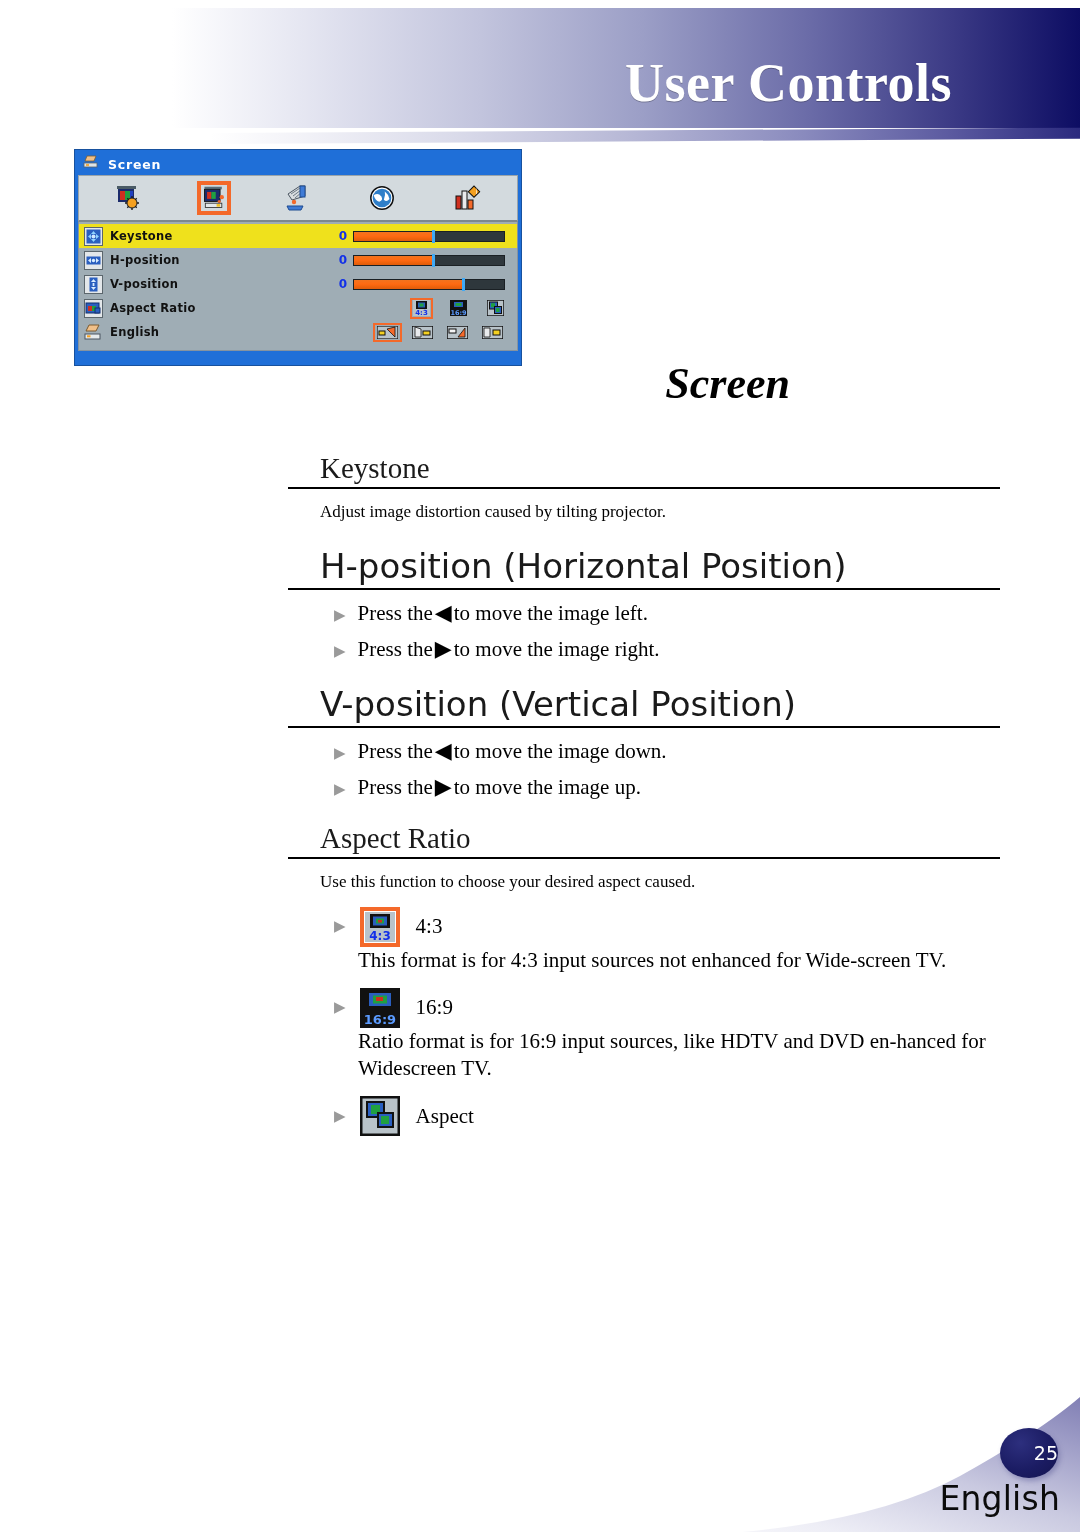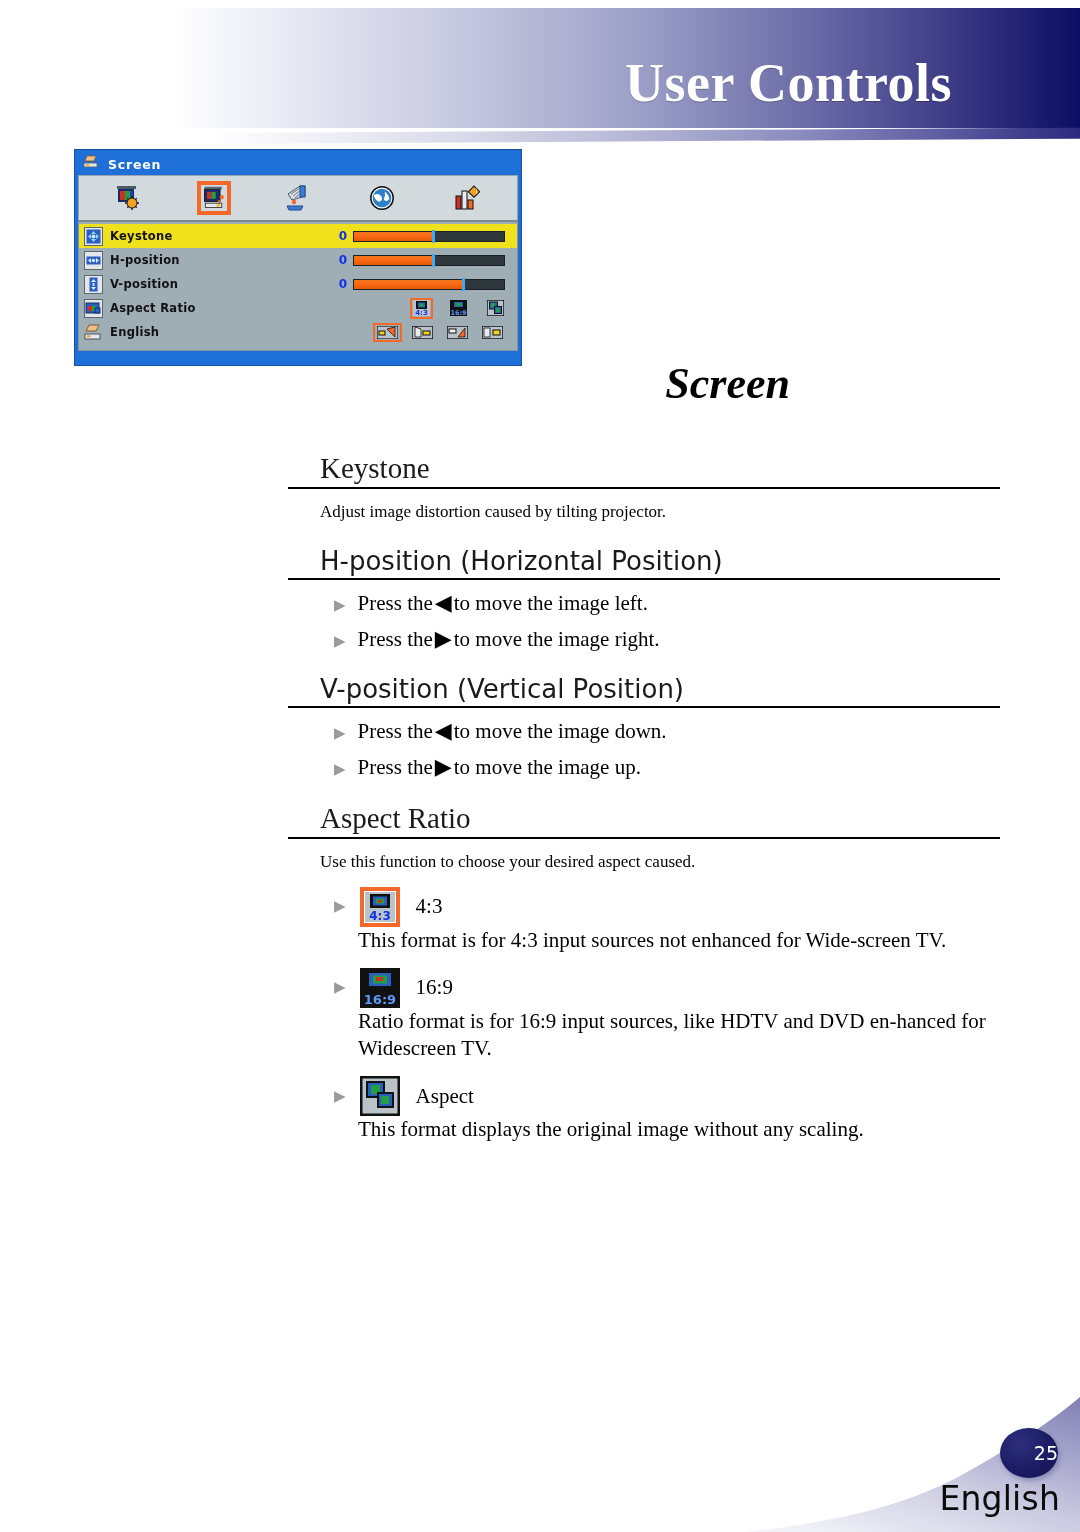--- a/index.html
+++ b/index.html
@@ -179,21 +179,21 @@
     font-size: 29px;
     color: #1a1a1a;
     border-bottom: 2px solid #000;
     padding-left: 32px;
     padding-bottom: 2px;
     margin-top: 22px;
     display: block;
   }
   .sec-title.sans {
     font-family: "DejaVu Sans", "Liberation Sans", sans-serif;
-    font-size: 26px;
+    font-size: 34px;
   }
   .para {
     font-family: "Liberation Serif", "DejaVu Serif", serif;
     font-size: 17px;
     line-height: 1.35;
     margin-top: 12px;
     padding-left: 32px;
   }
   .bullet-row {
     display: flex;
@@ -589,21 +589,20 @@
       <svg width="40" height="40" viewBox="0 0 40 40">
         <rect x="0" y="0" width="40" height="40" fill="#b9c3c9" stroke="#111" stroke-width="5"></rect>
         <rect x="7" y="6" width="17" height="15" fill="#2a5fc0" stroke="#111" stroke-width="2"></rect>
         <rect x="11" y="9" width="9" height="9" fill="#20a040"></rect>
         <rect x="18" y="17" width="15" height="14" fill="#2a5fc0" stroke="#111" stroke-width="2"></rect>
         <rect x="21" y="20" width="8" height="8" fill="#20a040"></rect>
       </svg>
     </span>
     <span class="opt-label">Aspect</span>
   </div>
-  <div class="opt-desc">This format displays the original image without any scaling.</div>
 
 </div>
 
 <div class="footer-swoosh">
   <svg width="470" height="150" viewBox="0 0 470 150">
     <defs>
       <linearGradient id="swooshGrad" x1="0" y1="1" x2="1" y2="0">
         <stop offset="0%" stop-color="#ffffff"></stop>
         <stop offset="25%" stop-color="#eeeef6"></stop>
         <stop offset="55%" stop-color="#c9c9e0"></stop>

